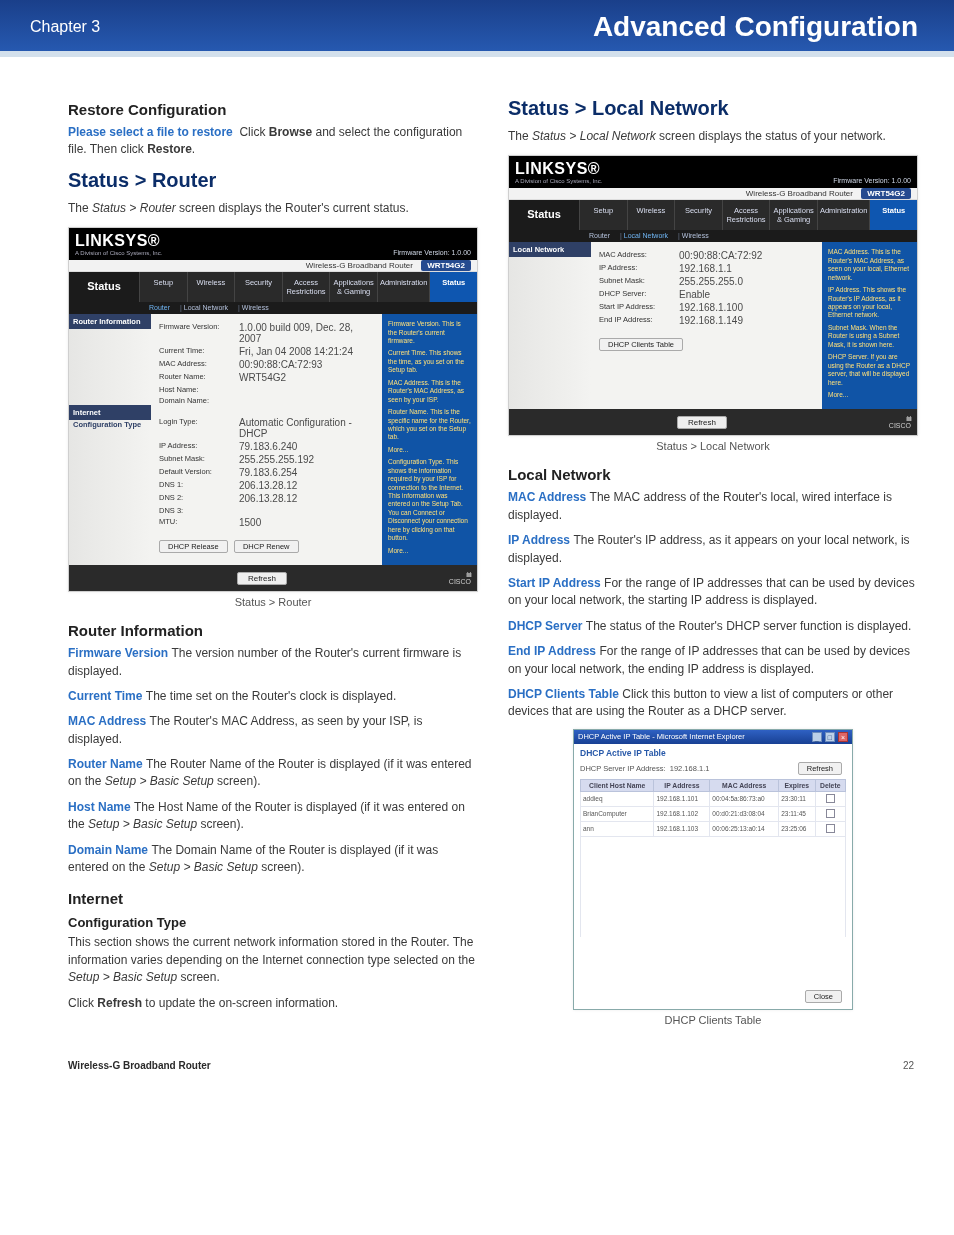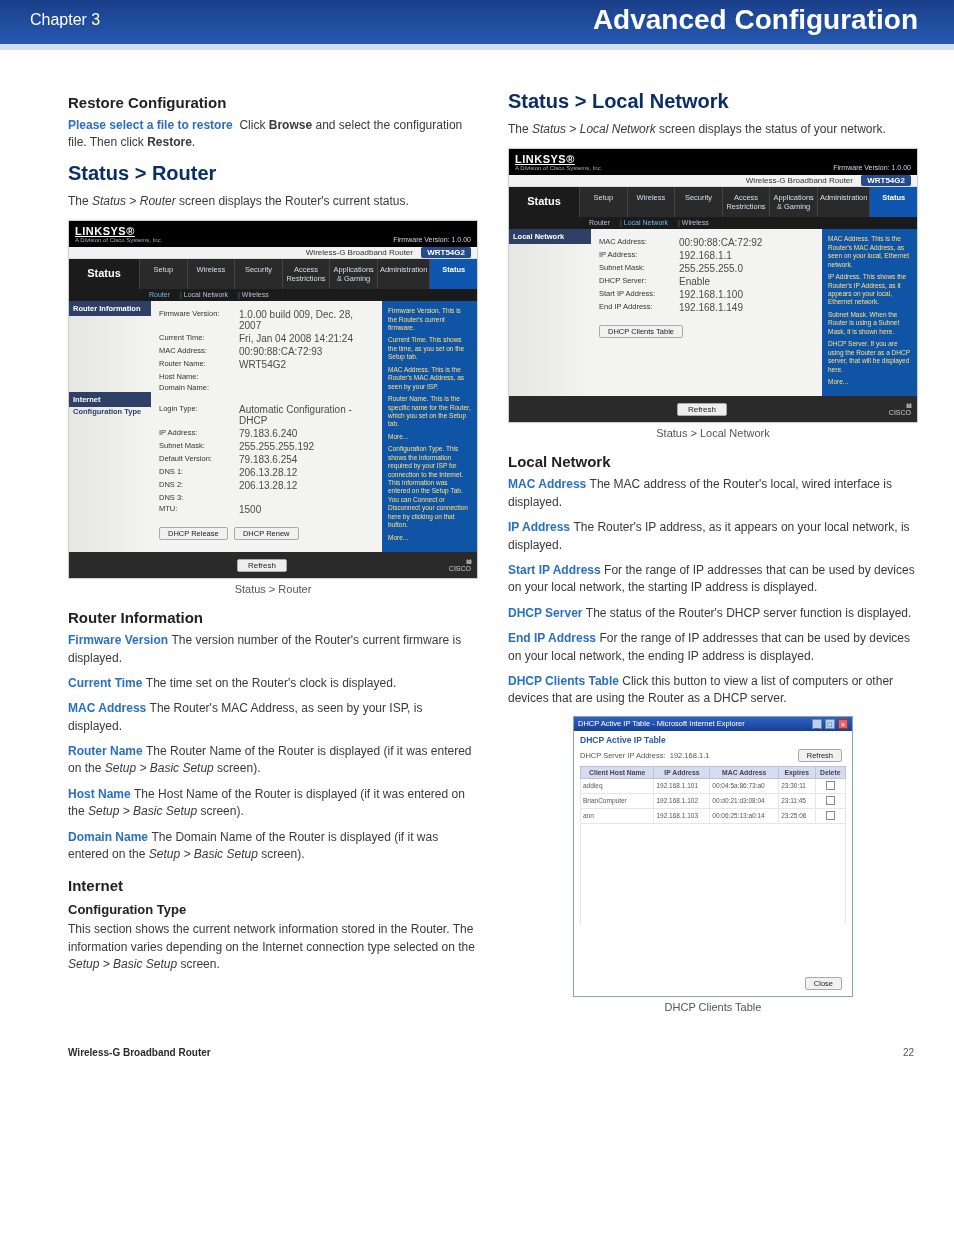--- a/index.html
+++ b/index.html
@@ -10,21 +10,21 @@
     background: #fff;
     color: #333;
   }
   .header-bar {
     width: 100%;
     background: linear-gradient(to bottom, #1a3f8a, #2659b0);
     color: #fff;
     display: flex;
     justify-content: space-between;
     align-items: center;
-    padding: 4px 36px 8px 30px;
+    padding: 11px 36px 8px 30px;
     border-bottom: 6px solid #d3e0ec;
   }
   .adv-config { font-weight: 700; font-size: 28px; }
   .columns {
     display: flex;
     gap: 30px;
     padding: 30px 36px 16px 68px;
   }
   .col { flex: 1; min-width: 0; }
   h2 {
@@ -69,21 +69,21 @@
   }
   
   .linksys-box { font-size: 8px; }
   .ls-top {
     background: #000;
     color: #fff;
     display: flex;
     justify-content: space-between;
     padding: 4px 6px;
   }
-  .ls-brand { font-weight: 700; letter-spacing: .5px; font-size: 11px; text-decoration: underline; }
+  .ls-brand { font-weight: 700; letter-spacing: .5px; font-size: 16px; }
   .ls-fwtag { color: #cfd7e6; font-size: 7px; align-self: flex-end; }
   .ls-prodline {
     background: #f2f2f2;
     color: #333;
     text-align: right;
     padding: 0 6px;
     border-bottom: 1px solid #ddd;
   }
   .ls-prodname { display: inline-block; margin-right: 6px; font-size: 8px; }
   .ls-model {
@@ -349,20 +349,21 @@
     <p><span class="blue-lead">Firmware Version</span>&nbsp;<span>The version number of the Router's current firmware is displayed.</span></p>
     <p><span class="blue-lead">Current Time</span>&nbsp;<span>The time set on the Router's clock is displayed.</span></p>
     <p><span class="blue-lead">MAC Address</span>&nbsp;<span>The Router's MAC Address, as seen by your ISP, is displayed.</span></p>
     <p><span class="blue-lead">Router Name</span>&nbsp;<span>The Router Name of the Router is displayed (if it was entered on the </span><em>Setup &gt; Basic Setup</em><span> screen).</span></p>
     <p><span class="blue-lead">Host Name</span>&nbsp;<span>The Host Name of the Router is displayed (if it was entered on the </span><em>Setup &gt; Basic Setup</em><span> screen).</span></p>
     <p><span class="blue-lead">Domain Name</span>&nbsp;<span>The Domain Name of the Router is displayed (if it was entered on the </span><em>Setup &gt; Basic Setup</em><span> screen).</span></p>
 
     <h3 class="sub">Internet</h3>
     <h4 class="subh">Configuration Type</h4>
     <p><span>This section shows the current network information stored in the Router. The information varies depending on the Internet connection type selected on the </span><em>Setup &gt; Basic Setup</em><span> screen.</span></p>
+    <p><span>Click </span><strong>Refresh</strong><span> to update the on-screen information.</span></p>
   </div>
 
   <div class="col">
 
     <h2>Status &gt; Local Network</h2>
     <p>
       <span>The </span><em>Status &gt; Local Network</em><span> screen displays the status of your network.</span>
     </p>
 
     <div class="fig linksys-box">

